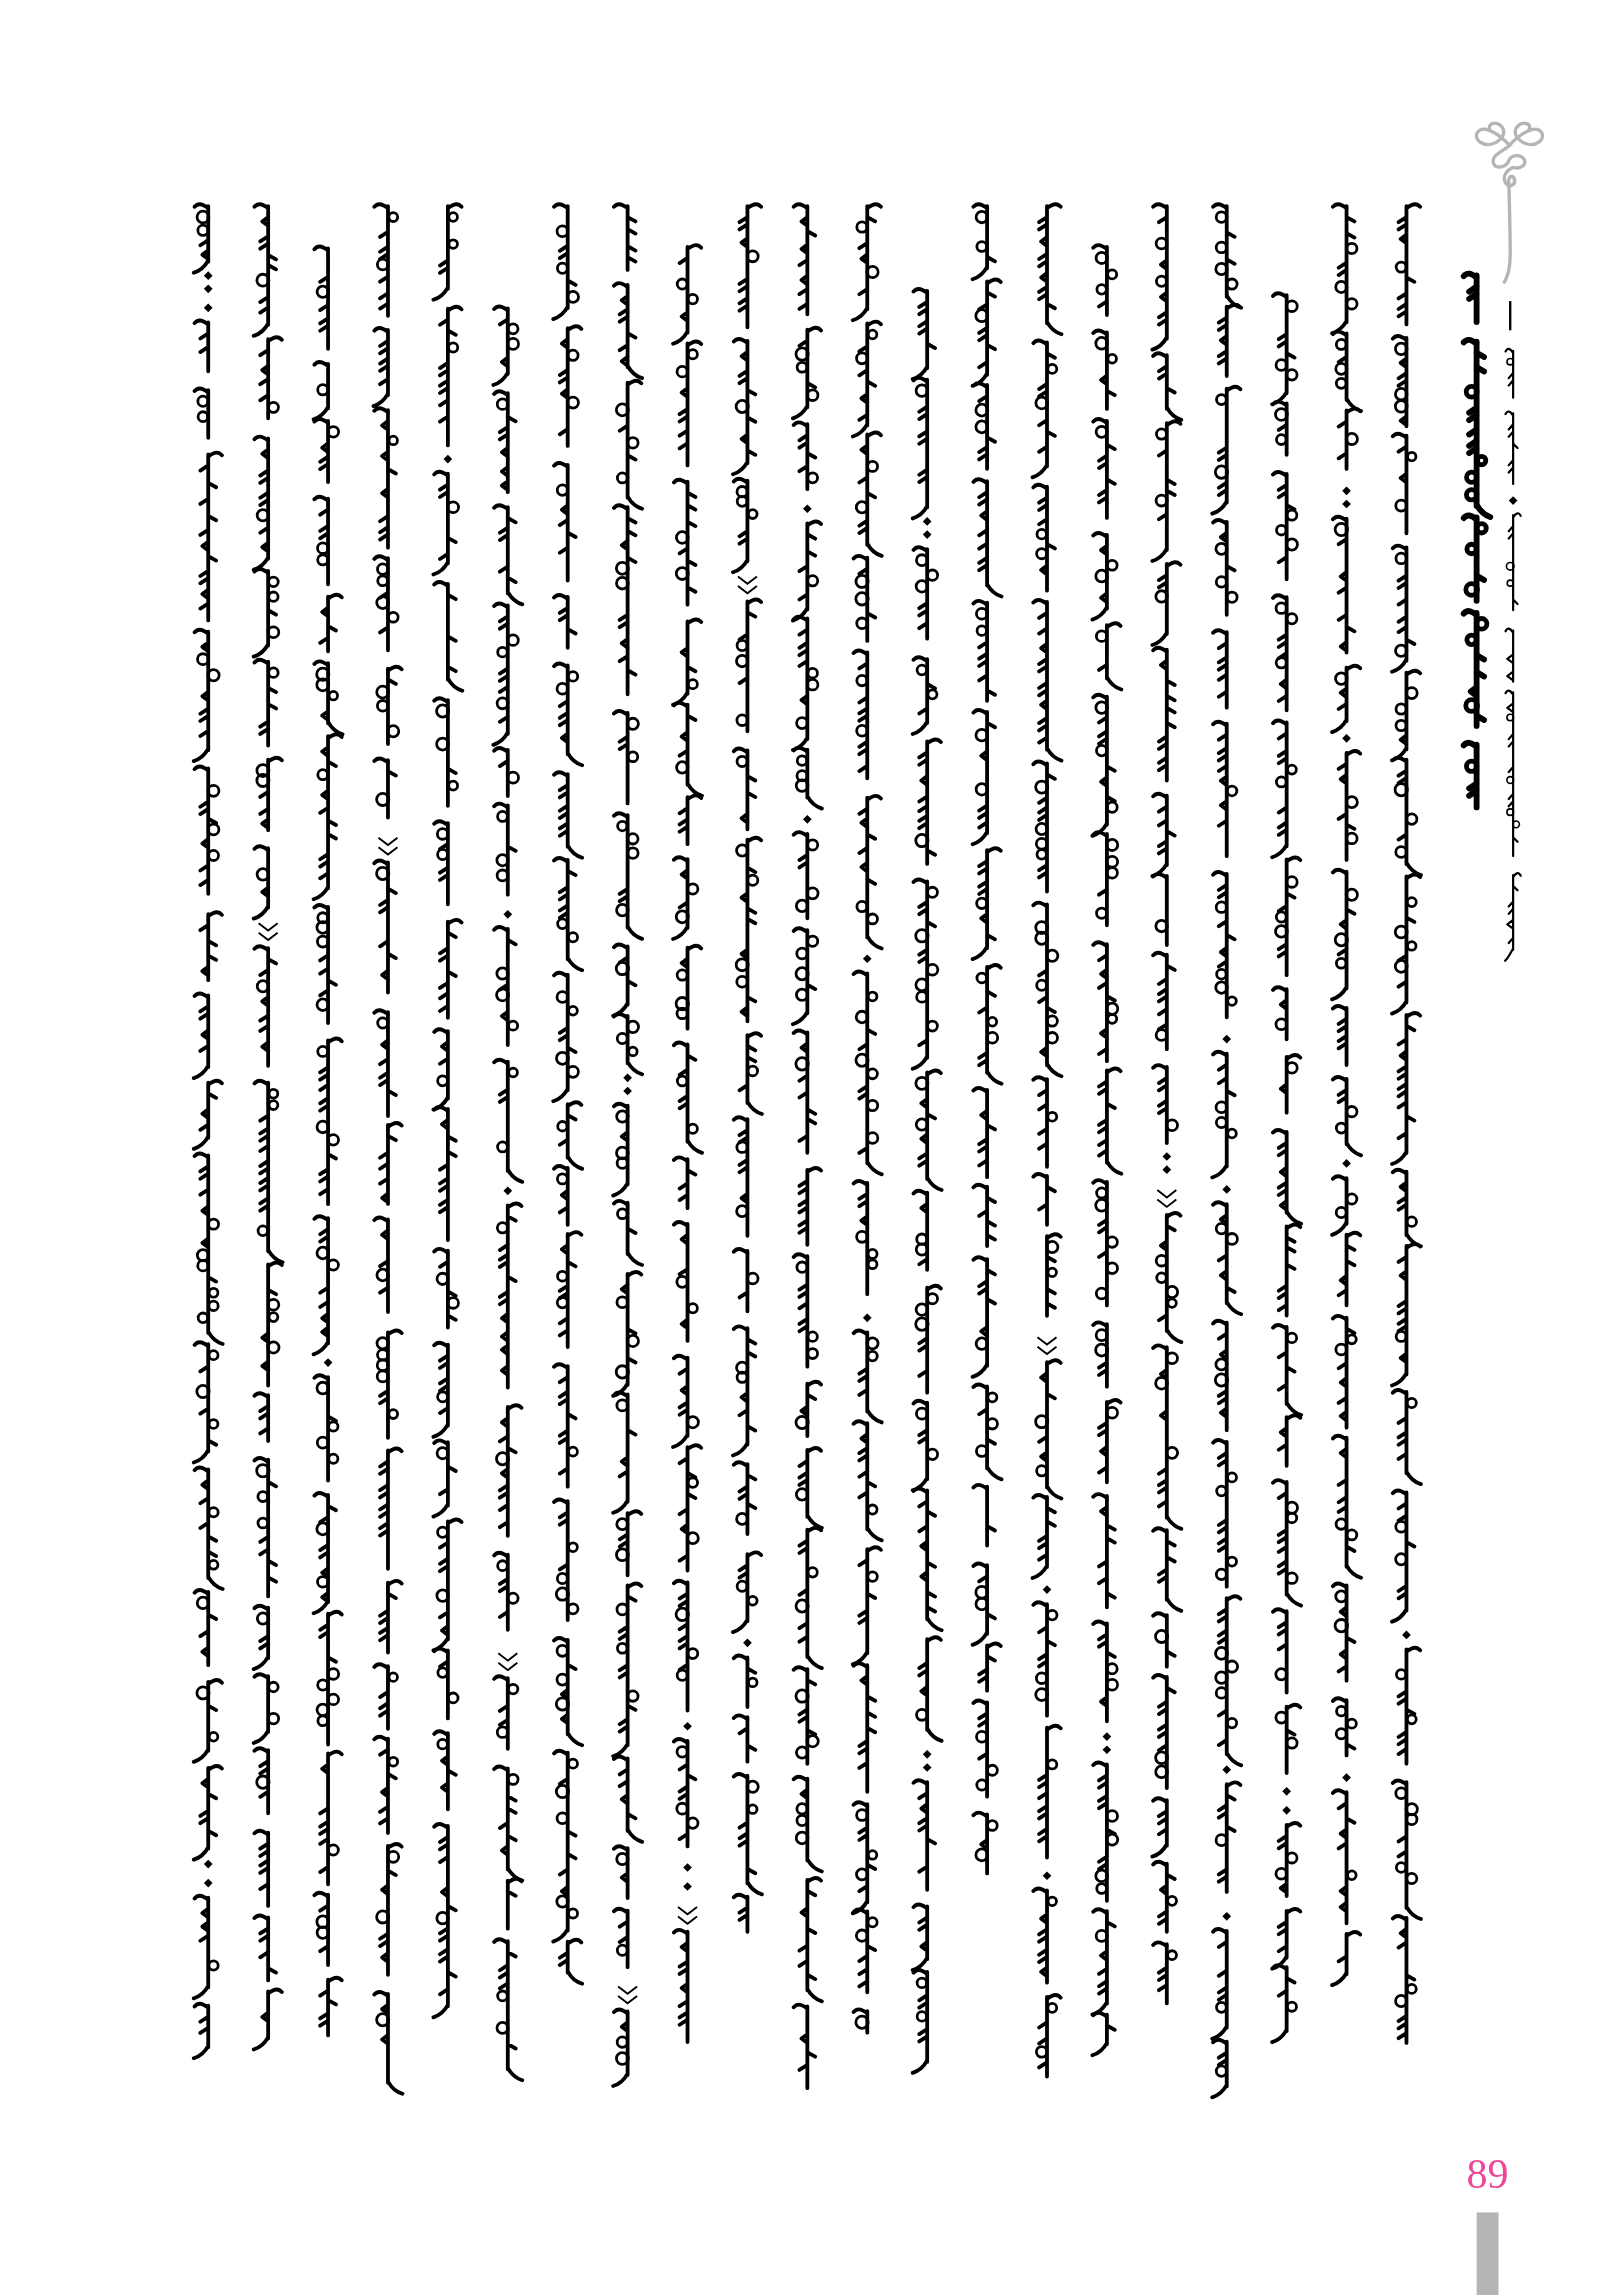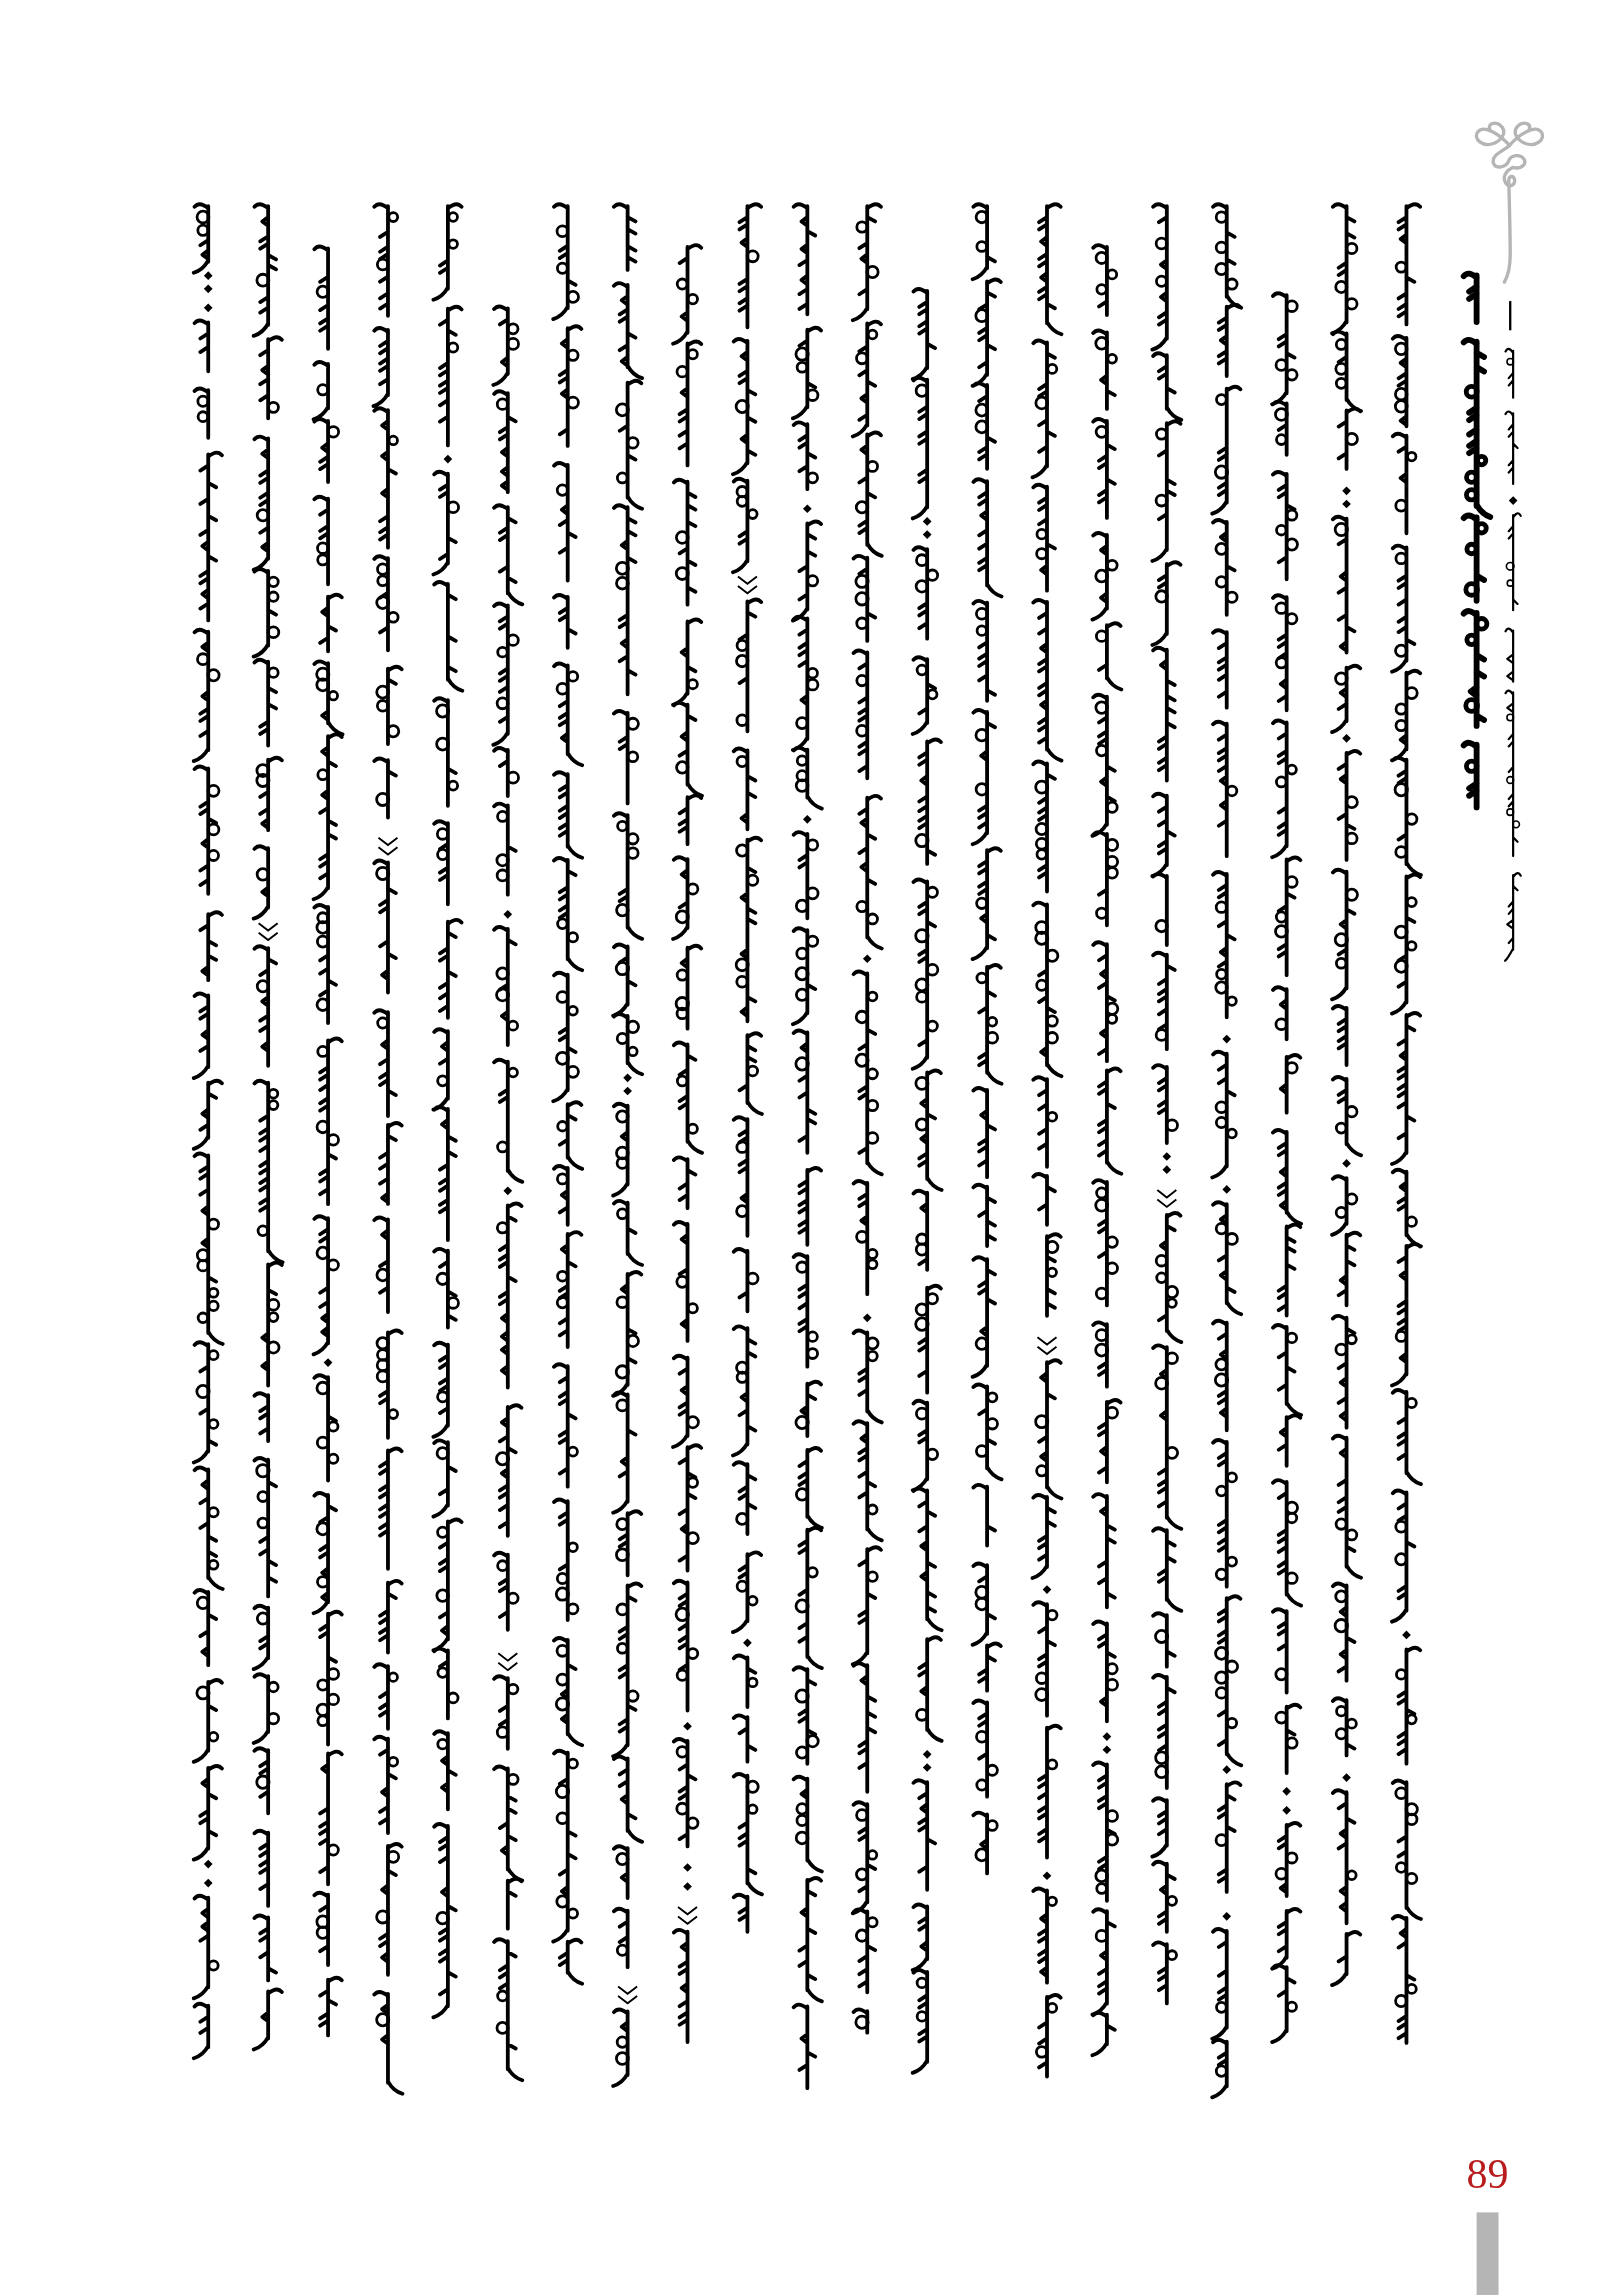--- a/index.html
+++ b/index.html
@@ -12,21 +12,21 @@
   }
   svg.layer{position:absolute;left:0;top:0;width:1622px;height:2295px;display:block;}
   .pagenum{
     position:absolute;
     left:1461px;top:2153px;width:53px;
     text-align:center;
     font-family:"Liberation Serif", serif;
     font-size:42px;
     line-height:1;
     letter-spacing:0px;
-    color:#b91c1c;
+    color:#ec4899;
   }
   .orn{fill:none;stroke-width:4.6;stroke-linecap:round;stroke-linejoin:round;}
 </style>
 </head>
 <body>
 
 <div class="page">
 
   <svg class="layer" id="script-canvas" viewBox="0 0 2220 3141">
       <g>

